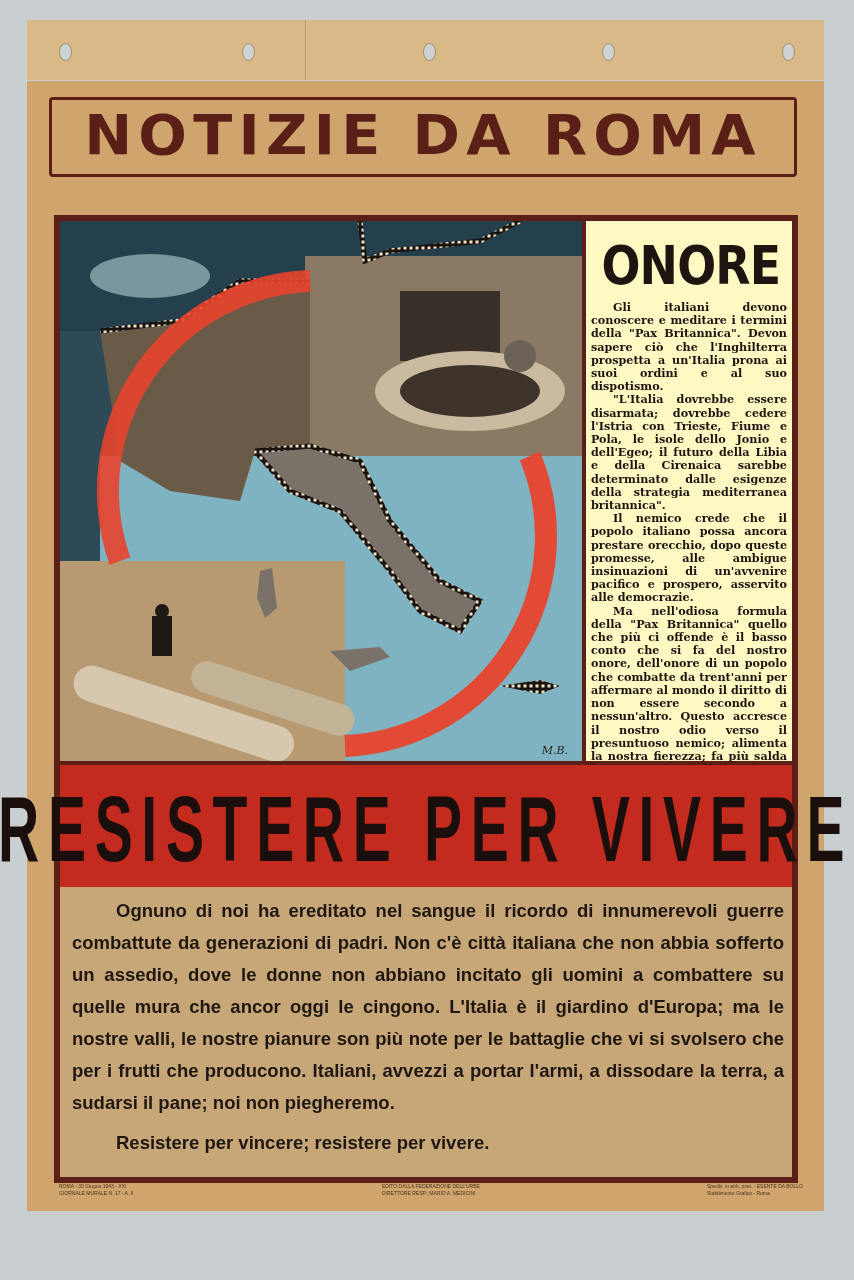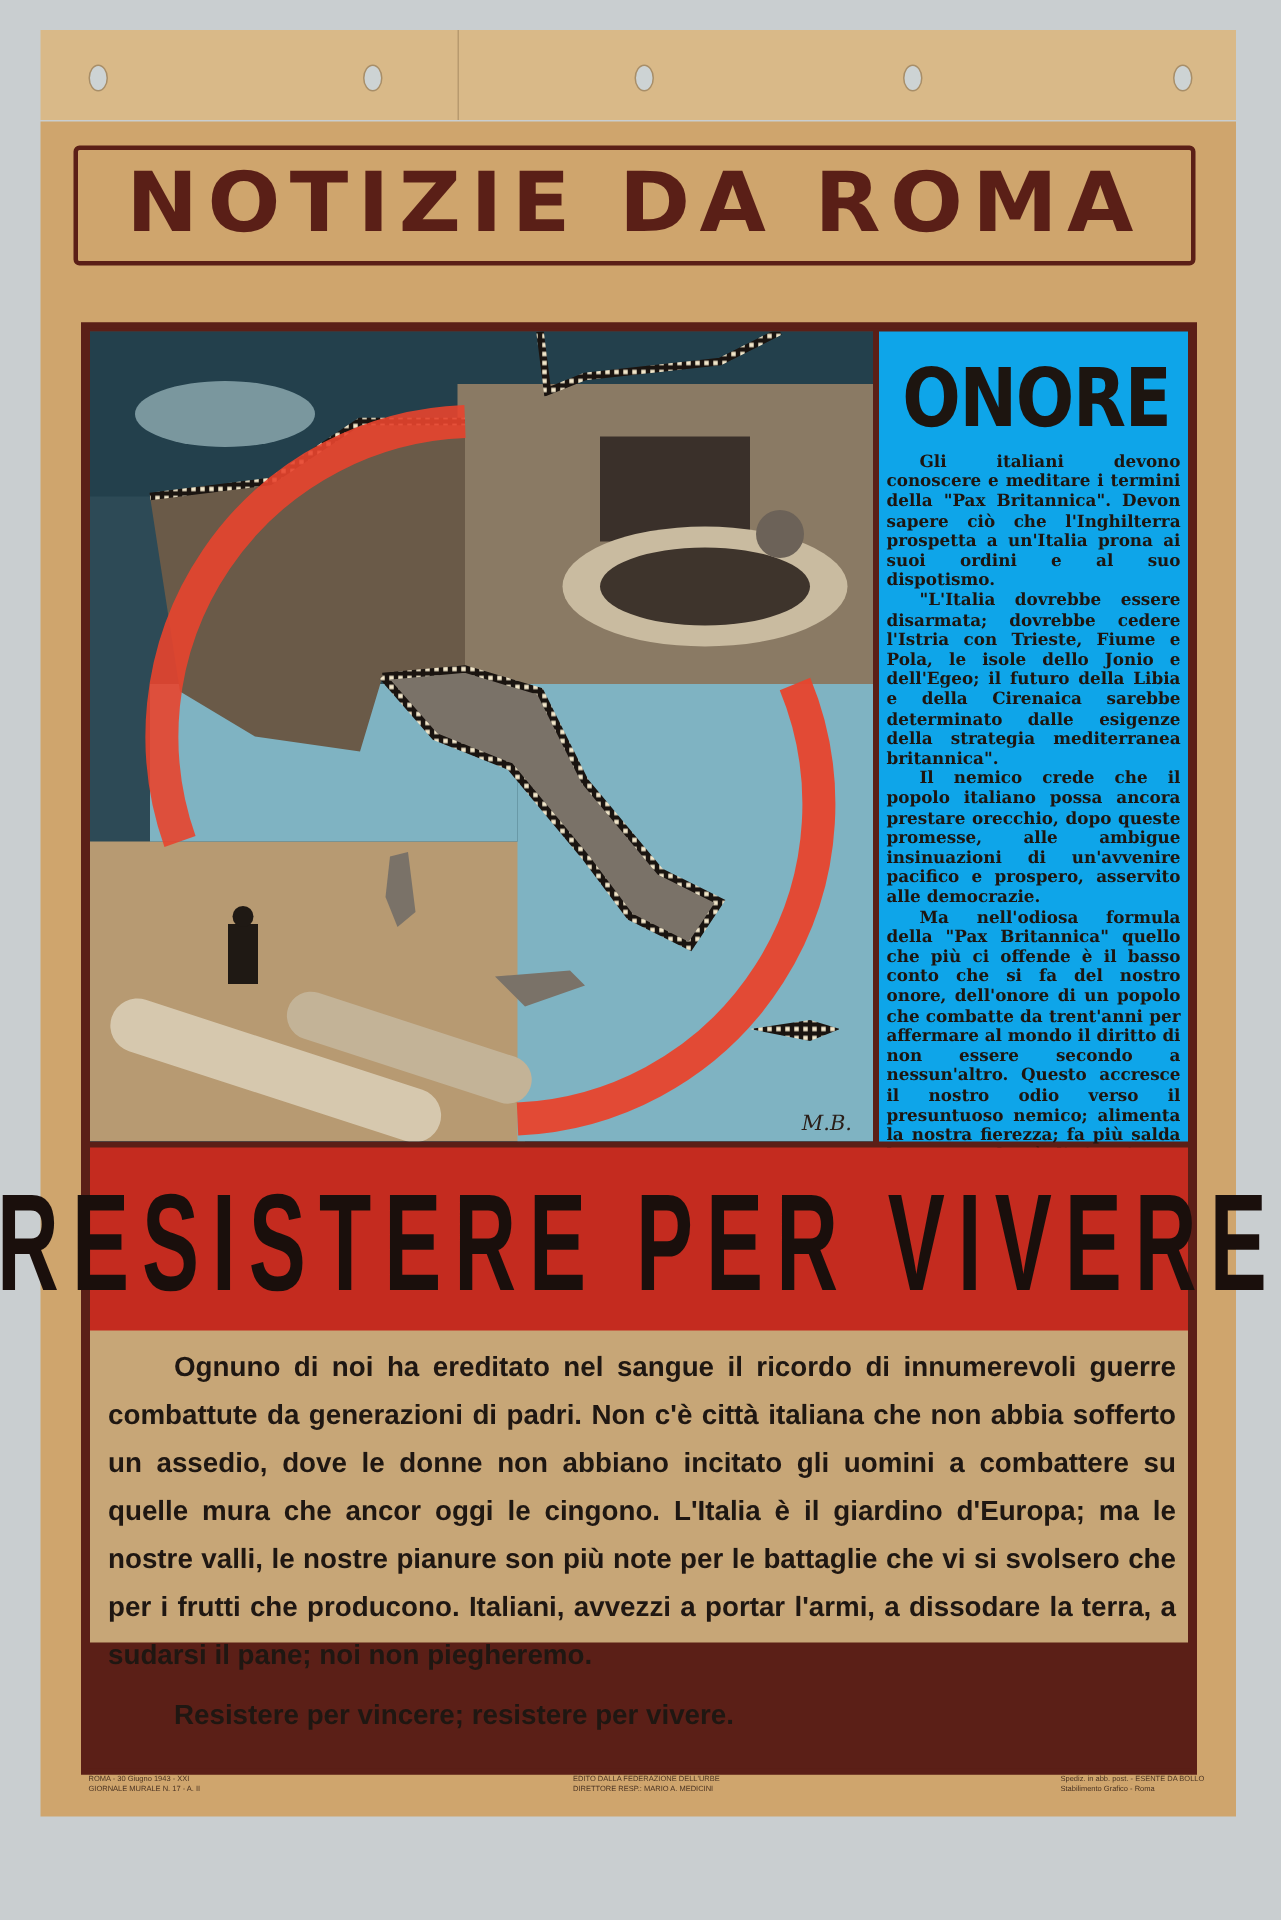--- a/index.html
+++ b/index.html
@@ -6,27 +6,27 @@
   body{width:854px;height:1280px;background:#c9ced0;position:relative;overflow:hidden;font-family:"DejaVu Sans",sans-serif;}
   .strip{position:absolute;left:27px;top:20px;width:797px;height:60px;background:#d9b988;}
   .strip .seam{position:absolute;left:278px;top:0;width:1px;height:60px;background:#b89a6e;}
   .hole{position:absolute;top:23px;width:11px;height:16px;border-radius:50%;background:#cdd3d4;border:1px solid #a88e68;}
   .poster{position:absolute;left:27px;top:81px;width:797px;height:1130px;background:#cfa56d;}
   .masthead{position:absolute;left:22px;top:16px;width:748px;height:80px;border:3px solid #5b1f17;border-radius:4px;box-sizing:border-box;text-align:center;color:#5a1f17;}
   .masthead .t1{font-family:"DejaVu Sans",sans-serif;font-weight:bold;font-size:55px;letter-spacing:6px;line-height:62px;margin-top:4px;transform:scaleX(1.04);}
   .masthead .t2{font-family:"DejaVu Sans",sans-serif;font-weight:bold;font-size:19px;letter-spacing:1px;line-height:26px;}
   .frame{position:absolute;left:27px;top:134px;width:744px;height:968px;border:4px solid #5b1f17;box-sizing:border-box;background:#5b1f17;}
   .collage{position:absolute;left:2px;top:2px;width:522px;height:540px;overflow:hidden;background:#2f4a55;}
-  .onore-col{position:absolute;left:528px;top:2px;width:206px;height:540px;background:#0ea5e9;}
+  .onore-col{position:absolute;left:528px;top:2px;width:206px;height:540px;background:#fef9c3;}
   .onore-title{font-family:"DejaVu Sans",sans-serif;font-weight:bold;font-size:54px;line-height:70px;color:#1d1510;text-align:center;letter-spacing:-1px;transform:scaleX(0.85);margin-top:10px;}
   .onore-text{padding:0 5px 0 5px;font-family:"DejaVu Serif",serif;font-weight:bold;font-size:11.2px;line-height:13.2px;color:#1d1510;text-align:justify;}
   .onore-text p{margin:0;text-indent:22px;}
   .banner{position:absolute;left:2px;top:546px;width:732px;height:128px;background:#c42b1f;display:flex;align-items:center;justify-content:center;}
   .banner span{font-family:"Liberation Sans",sans-serif;font-weight:bold;font-size:92px;letter-spacing:14px;color:#1a0f0c;transform:scaleX(0.62);white-space:nowrap;display:inline-block;}
-  .body{position:absolute;left:2px;top:668px;width:732px;height:208px;background:#c7a677;padding:8px 8px 0 12px;box-sizing:border-box;}
+  .body{position:absolute;left:2px;top:668px;width:732px;height:290px;background:#c7a677;padding:8px 8px 0 12px;box-sizing:border-box;}
   .body p{margin:0;font-family:"Liberation Sans",sans-serif;font-weight:bold;font-size:18.5px;line-height:32px;color:#1f1712;text-align:justify;}
   .body .p1{text-indent:44px;}
   .body .p2{text-indent:44px;margin-top:8px;}
   .footer{position:absolute;left:0;top:1100px;width:797px;height:30px;font-family:"Liberation Sans",sans-serif;font-size:5px;line-height:7px;color:#4a3322;}
   .footer .fl{position:absolute;left:32px;top:2px;}
   .footer .fc{position:absolute;left:355px;top:2px;}
   .footer .fr{position:absolute;left:680px;top:2px;}
 </style>
 </head>
 <body>
@@ -76,21 +76,21 @@
         <g transform="translate(20,440) rotate(18)">
           <rect x="0" y="0" width="230" height="36" rx="18" fill="#d6c8ae"></rect>
           <rect x="110" y="-40" width="170" height="32" rx="16" fill="#c3b397"></rect>
         </g>
         <rect x="92" y="395" width="20" height="40" fill="#1f1914"></rect>
         <circle cx="102" cy="390" r="7" fill="#1f1914"></circle>
         <path d="M60,340 A210,210 0 0 1 250,60" fill="none" stroke="#e8442d" stroke-width="22" opacity="0.9"></path>
         <path d="M285,525 A210,210 0 0 0 470,235" fill="none" stroke="#e8442d" stroke-width="22" opacity="0.95"></path>
         <path d="M440,465 l40,-6 l20,6 l-20,8 Z" fill="url(#dots)"></path>
       </svg>
-      <div style="position:absolute;right:14px;bottom:4px;font-family:'DejaVu Serif',serif;font-style:italic;font-size:14px;color:#2a1e18;">M.B.</div>
+      <div style="position:absolute;right:14px;bottom:4px;font-family:'DejaVu Serif',serif;font-style:italic;font-size:11px;color:#2a1e18;">M.B.</div>
     </div>
 
     <div class="onore-col">
       <div class="onore-title">ONORE</div>
       <div class="onore-text">
         <p>Gli italiani devono conoscere e meditare i termini della "Pax Britannica". Devon sapere ciò che l'Inghilterra prospetta a un'Italia prona ai suoi ordini e al suo dispotismo.</p>
         <p>"L'Italia dovrebbe essere disarmata; dovrebbe cedere l'Istria con Trieste, Fiume e Pola, le isole dello Jonio e dell'Egeo; il futuro della Libia e della Cirenaica sarebbe determinato dalle esigenze della strategia mediterranea britannica".</p>
         <p>Il nemico crede che il popolo italiano possa ancora prestare orecchio, dopo queste promesse, alle ambigue insinuazioni di un'avvenire pacifico e prospero, asservito alle democrazie.</p>
         <p>Ma nell'odiosa formula della "Pax Britannica" quello che più ci offende è il basso conto che si fa del nostro onore, dell'onore di un popolo che combatte da trent'anni per affermare al mondo il diritto di non essere secondo a nessun'altro. Questo accresce il nostro odio verso il presuntuoso nemico; alimenta la nostra fierezza; fa più salda la nostra volontà di vittoria.</p>
       </div>

